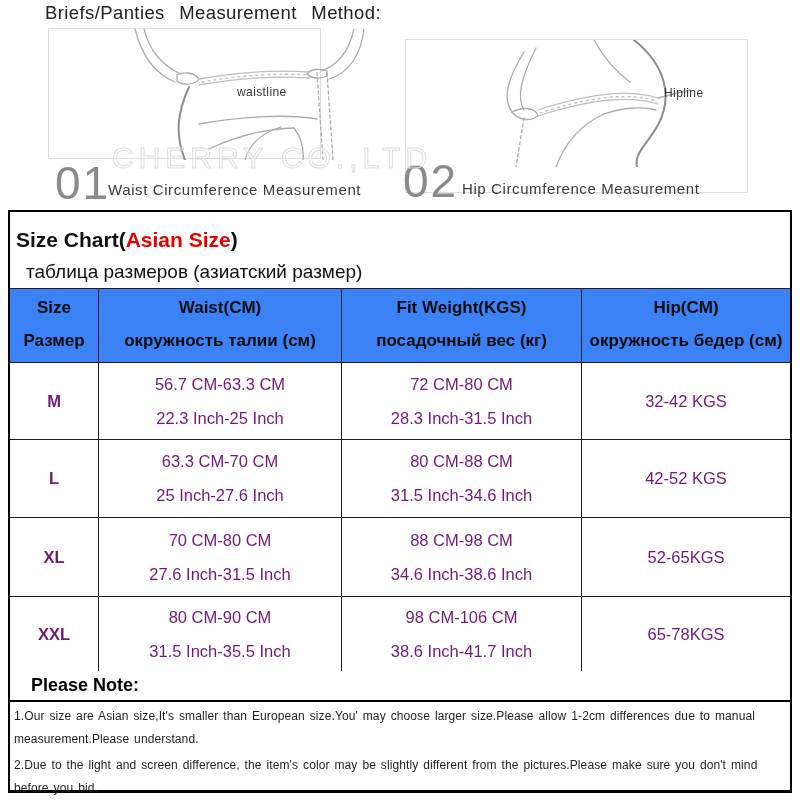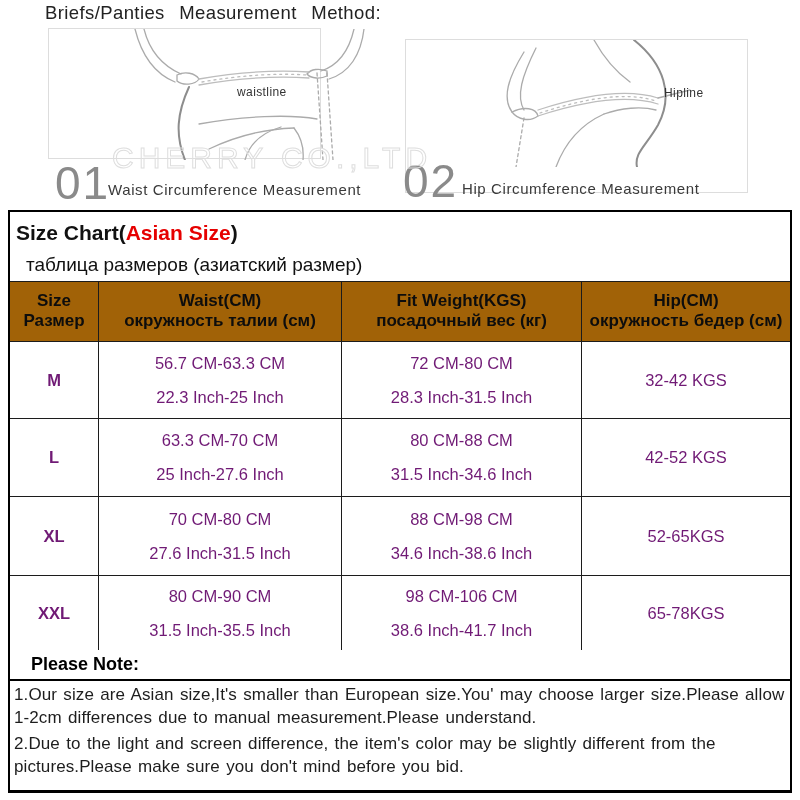--- a/index.html
+++ b/index.html
@@ -28,40 +28,40 @@
         -webkit-text-stroke:1px #dedede; white-space:nowrap; pointer-events:none; }
   @supports not (-webkit-text-stroke: 1px black) { .wm { color:#ececec; } }
   .wm1 { left:112px; top:141px; }
   .wm2 { left:505px; top:412px; font-size:28px; letter-spacing:4px; }
   .wm3 { left:78px;  top:563px; font-size:28px; letter-spacing:4px; }
   .wm4 { left:205px; top:706px; }
 
   
   .chart-box { position:absolute; left:8px; top:210px; width:784px; height:583px;
                border:2px solid #000; border-bottom-width:3px; background:#fff; }
-  .chart-title { padding:5px 0 0 6px; font-size:21px; font-weight:700; color:#111; line-height:31px; }
+  .chart-title { padding:12px 0 0 6px; font-size:21px; font-weight:700; color:#111; line-height:31px; }
   .chart-title .red { color:#e60000; }
   .chart-subtitle { padding-left:16px; font-size:19px; color:#111; line-height:33px; }
 
   .size-table { width:100%; border-top:1px solid #1c1c1c; }
   .trow { display:grid; grid-template-columns:89px 243px 240px 1fr; border-bottom:1px solid #1c1c1c; }
-  .trow.head { background:#a16207; height:60px; }
+  .trow.head { background:#3b82f6; height:74px; }
   .trow.body { height:77px; }
   .trow.body.r2 { height:78px; }
   .trow.body.r3 { height:79px; }
   .trow.body.r4 { height:74px; border-bottom:none; }
   .cell { display:flex; flex-direction:column; align-items:center; justify-content:center; text-align:center; border-right:1px solid #1c1c1c; }
   .cell:last-child { border-right:none; }
   .trow.head .cell { justify-content:space-between; padding:9px 2px 11px; font-weight:700; font-size:17px; color:#0d0d0d; }
   .trow.body .cell { gap:15px; font-size:16.5px; color:#701a75; }
   .size-cell { font-weight:700; font-size:17px; color:#000; }
 
   .note-heading { height:31px; line-height:29px; border-bottom:2px solid #000; font-size:18px; font-weight:700; padding-left:21px; color:#000; }
   .notes { padding:3px 5px 0 4px; }
-  .notes p { font-size:17px; line-height:22.5px; color:#1d1d1d; margin-bottom:4px; letter-spacing:.1px; word-spacing:1.5px; }
+  .notes p { font-size:12px; line-height:22.5px; color:#1d1d1d; margin-bottom:4px; letter-spacing:.1px; word-spacing:1.5px; }
 
   .figure-stroke { stroke:#ababab; fill:none; stroke-width:1.3; stroke-linecap:round; }
   .figure-stroke.dark { stroke:#8d8d8d; stroke-width:2; }
   .figure-stroke.tape { stroke:#bdbdbd; }
 </style>
 </head>
 <body>
 
 <div class="page">
 

